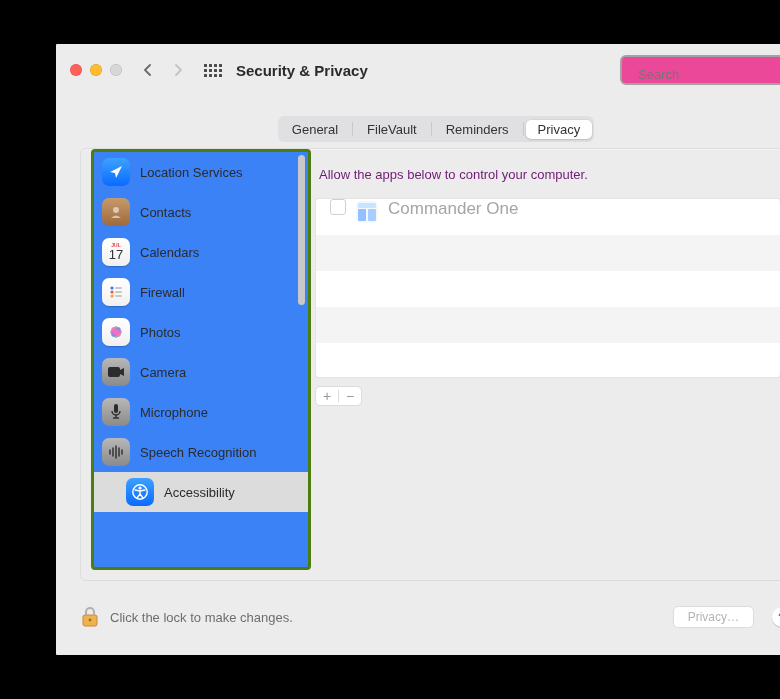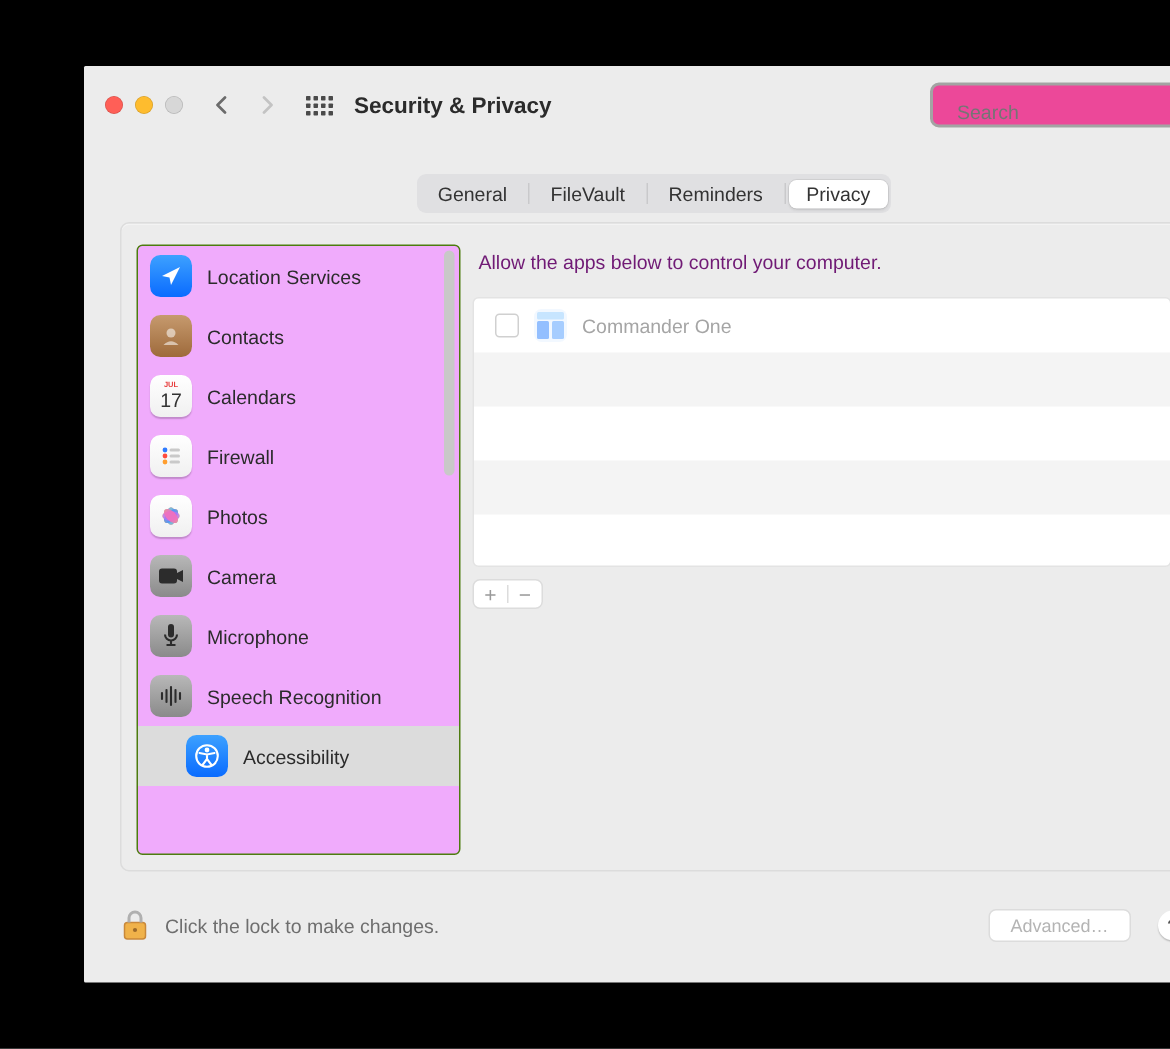--- a/index.html
+++ b/index.html
@@ -23,32 +23,32 @@
   .search { margin-left:auto; width:162px; height:26px; background:#ec4899; border:2px solid #a3a3a3; border-radius:6px; display:flex; align-items:flex-end; padding:0 8px; color:#8a8a8a; font-size:13px; gap:6px;}
   .search .mag { width:12px; height:12px;}
   
   .tabs-wrap { display:flex; justify-content:center; margin-top:20px;}
   .tabs { height:22px; background:#e0e0e2; border-radius:6px; display:flex; align-items:center; padding:2px; font-size:13px; color:#333;}
   .tab { padding:2px 12px; border-radius:5px; cursor:default;}
   .tab.sel { background:#fff; box-shadow:0 0 0 .5px rgba(0,0,0,.08), 0 1px 2px rgba(0,0,0,.12);}
   .tab-sep { width:1px; height:14px; background:#c9c9cb; margin:0 2px;}
   
   .panel { position:absolute; left:24px; right:24px; top:104px; bottom:74px; border:1px solid #dcdcdc; border-radius:6px; background:#ececec; box-shadow:inset 0 1px 0 rgba(255,255,255,.4);}
-  .sidebar { position:absolute; left:10px; top:14px; width:214px; bottom:10px; background:#f0abfc; border:1px solid #4d7c0f; border-radius:4px; overflow:hidden;}
+  .sidebar { position:absolute; left:10px; top:0; width:214px; bottom:10px; background:#3b82f6; border:3px solid #4d7c0f; border-radius:4px; overflow:hidden;}
   .right { position:absolute; left:234px; right:10px; top:10px; bottom:10px;}
   .sidebar-scroll { position:absolute; right:0; top:0; width:14px; height:160px; background:rgba(0,0,0,.0);}
   .sidebar-scroll .thumb { position:absolute; right:3px; top:3px; width:7px; height:150px; background:#c8c8c8; border-radius:4px;}
   .item { height:40px; display:flex; align-items:center; padding-left:8px; gap:10px; font-size:13px; color:#2b2b2b;}
   .item.sel { background:#dcdcdc;padding-left:32px;}
   .icon { width:28px; height:28px; border-radius:7px; display:flex; align-items:center; justify-content:center; flex-shrink:0;}
   .icon.white { background:linear-gradient(#fff,#f0f0f0); box-shadow:0 1px 1px rgba(0,0,0,.2);}
   
   .hint { font-size:13px; color:#701a75; padding:8px 12px 8px 4px;}
   .applist { margin-top:8px; background:#fff; border-radius:4px; height:178px; overflow:hidden; border:1px solid #e3e3e3;}
-  .row { height:36px; display:flex; align-items:center; padding-left:14px; gap:8px; font-size:13px; color:#a5a5a5;}
+  .row { height:36px; display:flex; padding-left:14px; gap:8px; font-size:17px; color:#a5a5a5;}
   .row.shade { background:#f4f4f4;}
   .chk { width:14px; height:14px; border:1px solid #d0d0d0; border-radius:3px; background:#fff;}
   .appicon { width:26px; height:26px; border-radius:6px; display:flex; opacity:.55;}
   .plusminus { margin-top:8px; display:inline-flex; height:18px; background:#fff; border:1px solid #dcdcdc; border-radius:5px; align-items:center; font-size:14px; color:#9a9a9a;}
   .plusminus span { width:22px; text-align:center;}
   .plusminus .sep { width:1px; height:12px; background:#dcdcdc;}
   
   .footer { position:absolute; left:24px; right:24px; bottom:22px; height:32px; display:flex; align-items:center; font-size:13px; color:#6e6e6e; gap:10px;}
   .adv { margin-left:auto; background:#fff; border:1px solid #dcdcdc; border-radius:5px; height:20px; padding:0 14px; font-size:12px; color:#b4b4b4; display:flex; align-items:center;}
   .help { width:20px; height:20px; border-radius:50%; background:#fff; box-shadow:0 1px 1px rgba(0,0,0,.2); font-size:13px; font-weight:600; color:#555; display:flex; align-items:center; justify-content:center; margin-left:8px;}
@@ -243,16 +243,16 @@
     </div>
   </div>
 
   <div class="footer">
     <svg width="20" height="24" viewBox="0 0 20 24">
       <rect x="3" y="10" width="14" height="11" rx="2" fill="#f0b24a" stroke="#c9883a"></rect>
       <path d="M6 10 V7 a4 4 0 0 1 8 0 V10" fill="none" stroke="#b0b0b0" stroke-width="2"></path>
       <circle cx="10" cy="15" r="1.4" fill="#9c6a2a"></circle>
     </svg>
     <span>Click the lock to make changes.</span>
-    <div class="adv">Advanced…</div>
+    <div class="adv">Privacy…</div>
     <div class="help">?</div>
   </div>
 </div>
 
 </body></html>

